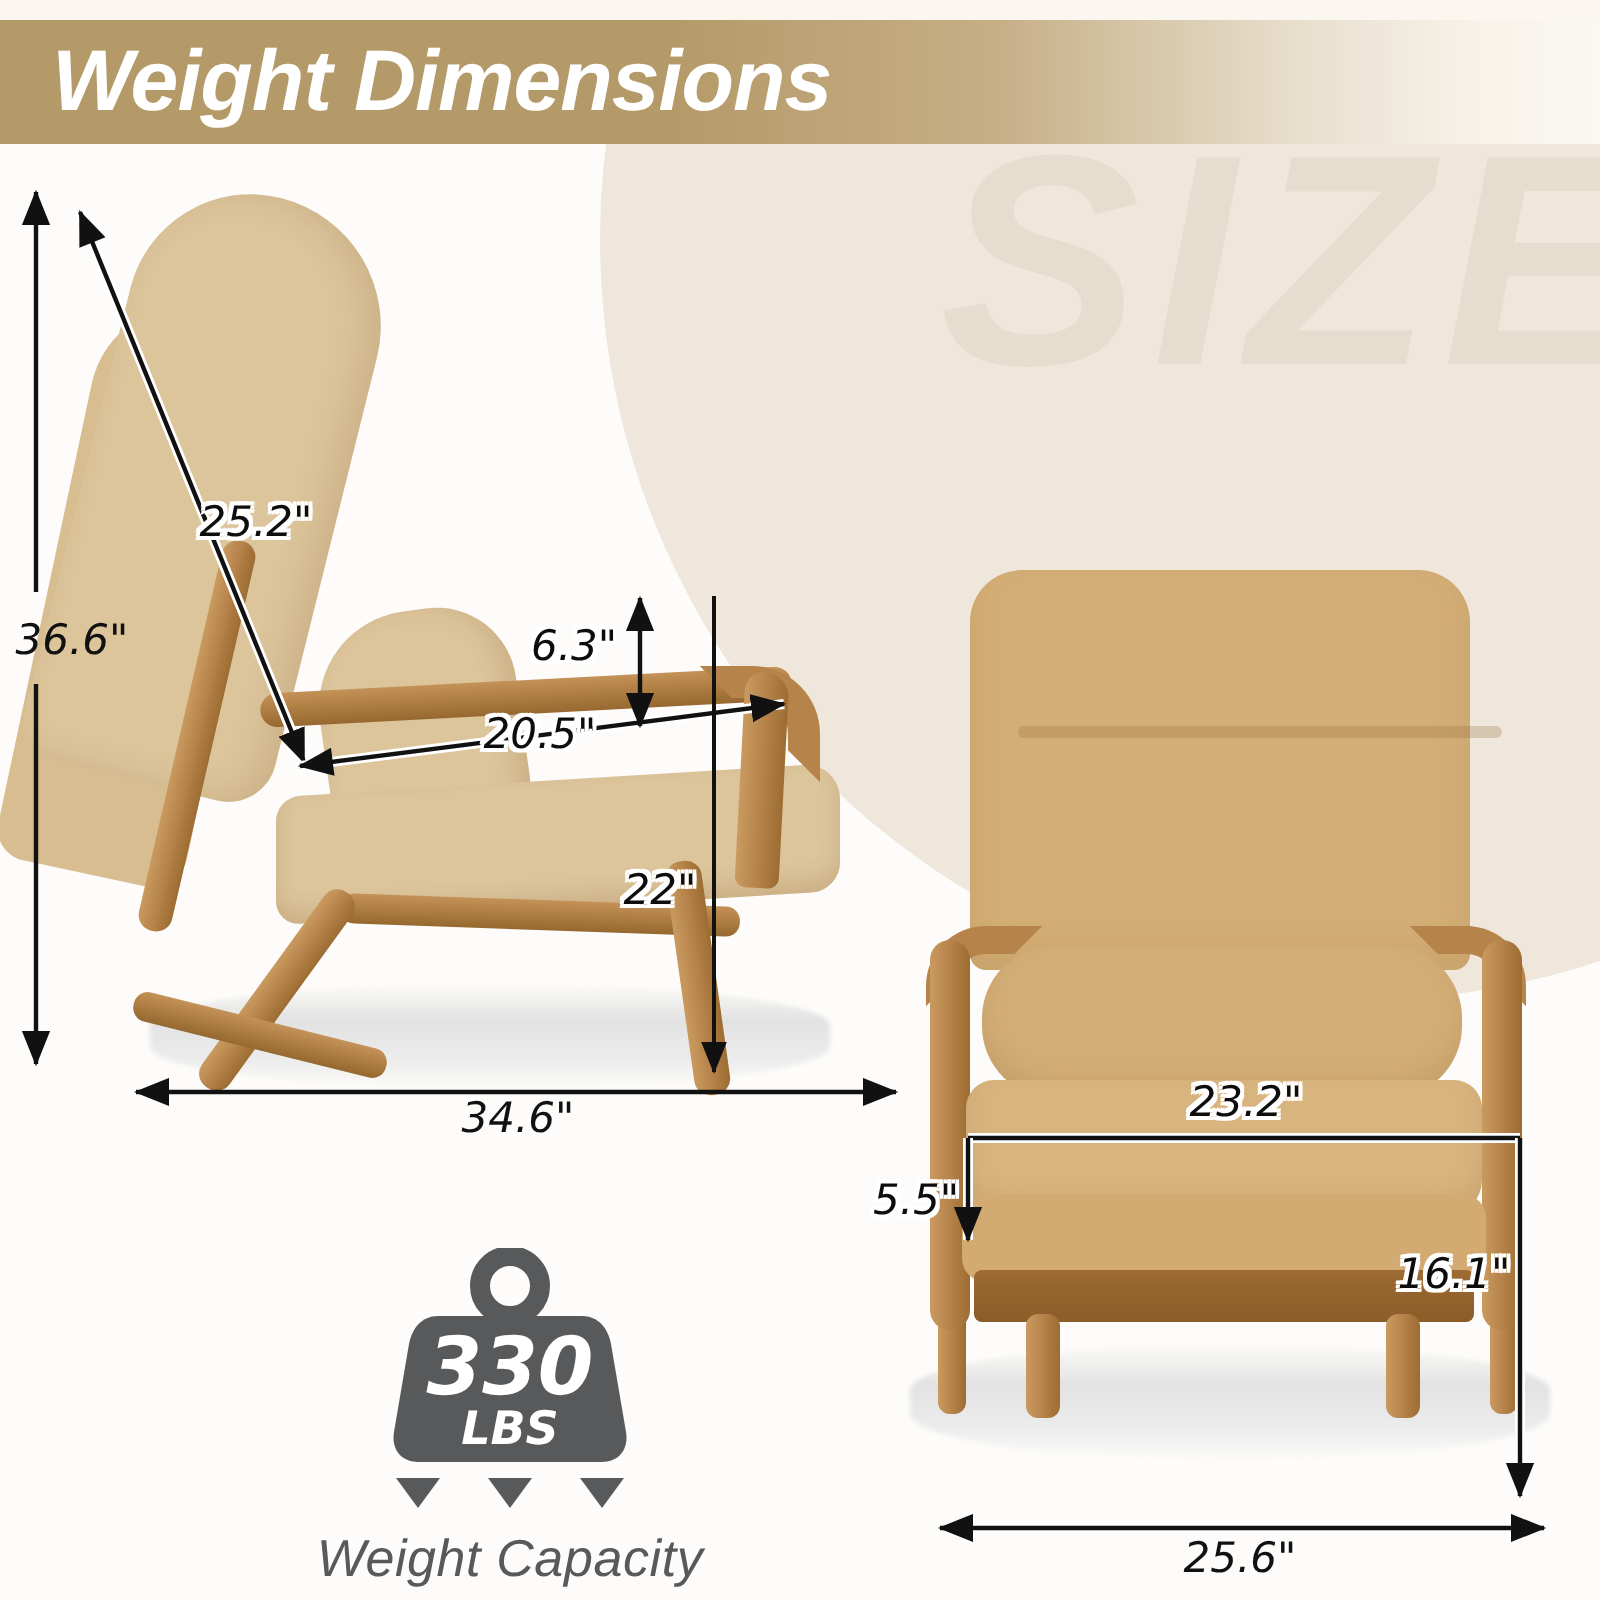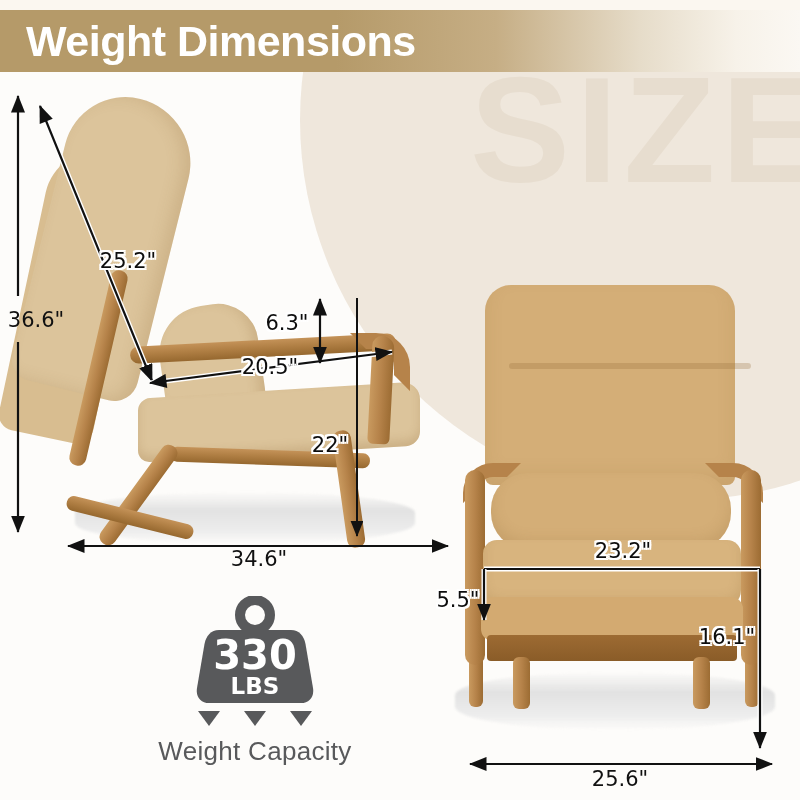--- a/index.html
+++ b/index.html
@@ -3,21 +3,21 @@
 <meta charset="utf-8">
 <style>
   * { box-sizing: border-box; margin: 0; padding: 0; }
   body {
     width: 800px; height: 800px;
     font-family: "Liberation Sans", sans-serif;
     background: #ffffff;
     overflow: hidden;
     position: relative;
   }
-  .page { position: absolute; inset: 0; background: #fdfcfa; }
+  .page { position: absolute; inset: 0; background: #fdfcfa; font-style: italic; }
 
   
   .bg-circle {
     position: absolute;
     left: 300px; top: -260px;
     width: 760px; height: 760px;
     border-radius: 50%;
     background: #efe7dc;
   }
   .bg-watermark {
@@ -252,21 +252,21 @@
     color: #0d0d0d;
     text-shadow:
       -2px -2px 0 #fff,  2px -2px 0 #fff,
       -2px  2px 0 #fff,  2px  2px 0 #fff,
       -2px  0   0 #fff,  2px  0   0 #fff,
        0   -2px 0 #fff,  0    2px 0 #fff;
   }
   .dlabel.plain { background: transparent; }
 
   
-  #weight-capacity { position: absolute; left: 130px; top: 596px; width: 250px; }
+  #weight-capacity { position: absolute; left: 130px; top: 624px; width: 250px; }
   .wc-icon-wrap { display: flex; justify-content: center; }
   .wc-caption {
     text-align: center;
     font-size: 26px;
     color: #58595b;
     margin-top: 10px;
     letter-spacing: 0.3px;
   }
   .wc-tris { display: flex; justify-content: center; gap: 24px; margin-top: 3px; }
   .wc-tri {

